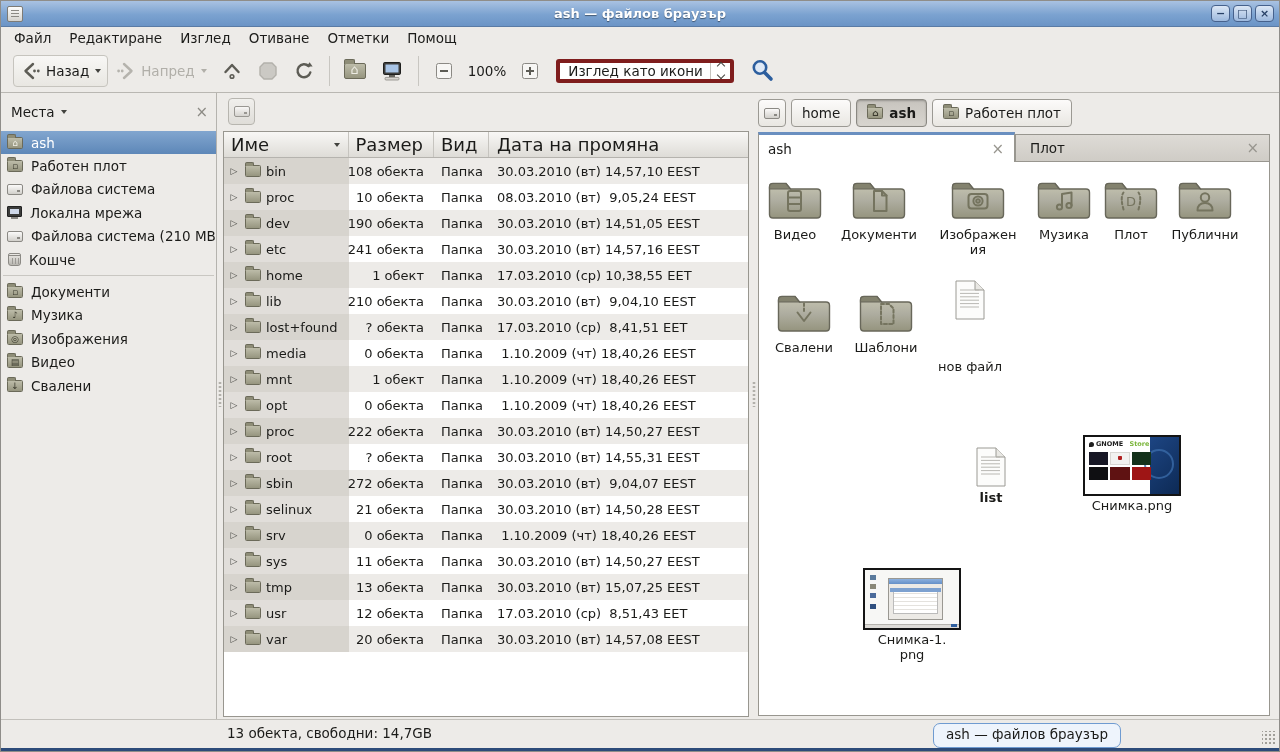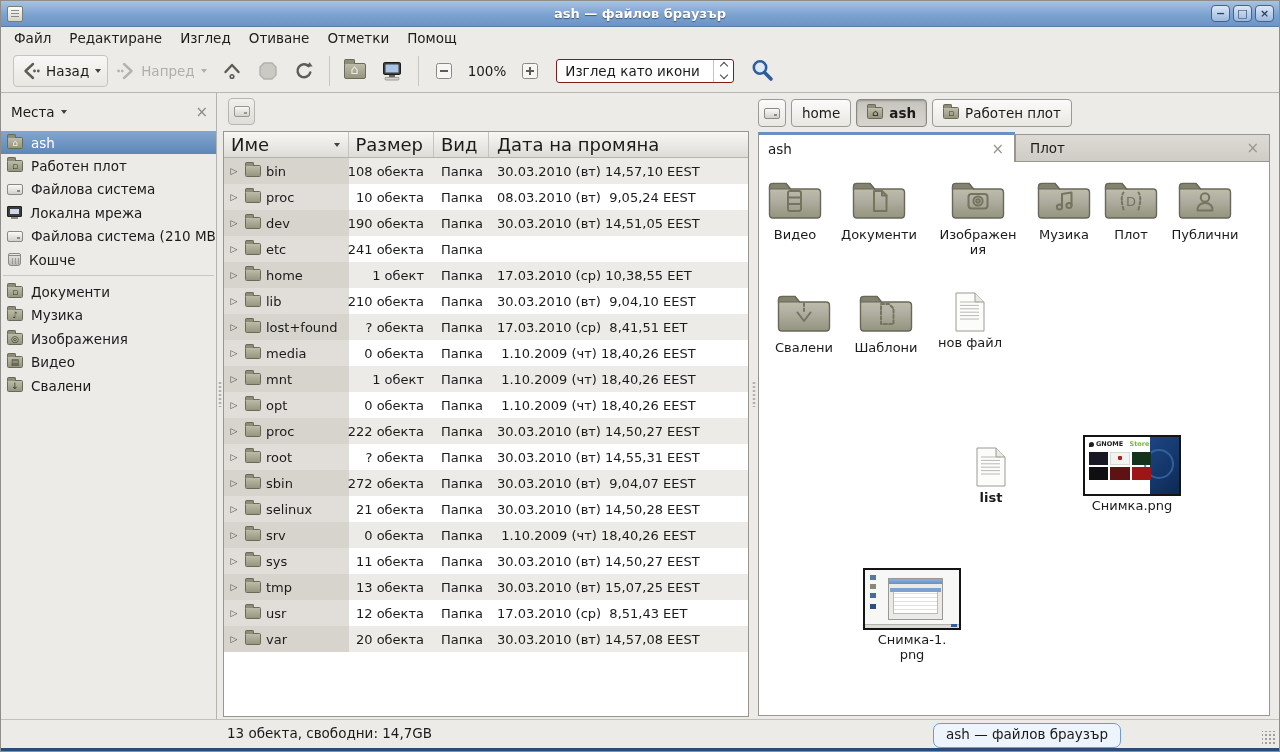--- a/index.html
+++ b/index.html
@@ -25,21 +25,21 @@
   .tbtn.framed{border-color:#c6c4be;background:linear-gradient(#f8f7f5,#e9e7e2)}
   .tbtn .lbl{font-size:13.5px}
   .tbtn.disabled .lbl{color:#b1afa9}
   .caret{width:0;height:0;border-left:3.5px solid transparent;border-right:3.5px solid transparent;border-top:4.5px solid #42423e;margin-left:2px}
   .caret.dim{border-top-color:#b1afa9}
   .tsep{width:1px;height:30px;background:#c8c6c1;margin:0 7px}
   .tb-folder{position:relative;width:22px;height:16px;background:linear-gradient(#bdbca9,#96957f);border:1px solid #6b6a59;border-radius:2px}
   .tb-folder::before{content:"";position:absolute;top:-5px;left:-1px;width:9px;height:4px;background:#8e8d77;border:1px solid #6b6a59;border-bottom:none;border-radius:2px 2px 0 0}
   .tb-folder::after{content:"⌂";position:absolute;left:0;right:0;top:-2px;text-align:center;font-size:13px;color:#ecebe2}
   .zoomtxt{font-size:13.5px;padding:0 6px}
-  .combo{display:flex;align-items:center;height:24px;min-width:178px;background:#fff;border:1px solid #7f1d1d;border-radius:3px;padding-left:8px;margin:0 8px}
+  .combo{display:flex;align-items:center;height:24px;min-width:178px;background:#fff;border:4px solid #7f1d1d;border-radius:3px;padding-left:8px;margin:0 8px}
   .combo .lbl{font-size:13.5px;flex:1}
   .combo-spin{width:20px;align-self:stretch;border-left:1px solid #c6c4bf;display:flex;flex-direction:column;align-items:center;justify-content:center;gap:3px}
   .chev{width:6px;height:6px;border-left:1.8px solid #45443f;border-top:1.8px solid #45443f}
   .chev.up{transform:rotate(45deg)}
   .chev.down{transform:rotate(225deg)}
 
   
   .main{position:absolute;left:0;top:92px;right:0;bottom:32px}
   .sidebar{position:absolute;left:0;top:0;bottom:0;width:215px}
   .pane-div{position:absolute;top:0;bottom:0;background:#edebe8}
@@ -363,20 +363,21 @@
             <div class="trow">
               <div class="td c-name"><span class="expander">▷</span><span class="mini-folder"></span><span>dev</span></div>
               <div class="td c-size">190 обекта</div>
               <div class="td c-type">Папка</div>
               <div class="td c-date">30.03.2010 (вт) 14,51,05 EEST</div>
             </div>
             <div class="trow">
               <div class="td c-name"><span class="expander">▷</span><span class="mini-folder"></span><span>etc</span></div>
               <div class="td c-size">241 обекта</div>
               <div class="td c-type">Папка</div>
+              <div class="td c-date">30.03.2010 (вт) 14,57,16 EEST</div>
             </div>
             <div class="trow">
               <div class="td c-name"><span class="expander">▷</span><span class="mini-folder"></span><span>home</span></div>
               <div class="td c-size">1 обект</div>
               <div class="td c-type">Папка</div>
               <div class="td c-date">17.03.2010 (ср) 10,38,55 EET</div>
             </div>
             <div class="trow">
               <div class="td c-name"><span class="expander">▷</span><span class="mini-folder"></span><span>lib</span></div>
               <div class="td c-size">210 обекта</div>
@@ -578,21 +579,21 @@
           <div class="grid-item" style="left: 81px; top: 127px; width: 92px;">
             <div><svg width="58" height="46" viewBox="0 0 56 46">
                 <path d="M2.5 11 q0-3.5 3.5-3.5 h13 l4.5 5.5 h26.5 q3.5 0 3.5 3.5 v22 q0 3.5-3.5 3.5 h-44 q-3.5 0-3.5-3.5 z" fill="url(#foldg)" stroke="#68675a" stroke-width="1.4"></path>
                 <path d="M2.5 11 q0-3.5 3.5-3.5 h13 l4.5 5.5 h-21 z" fill="#83826e" stroke="#68675a" stroke-width="1.2"></path>
                 <g fill="none" stroke="#75745f" stroke-width="2" stroke-linecap="round" stroke-linejoin="round">
                   <path d="M23 15 h8 l4.5 4.5 V35 h-12.5 z" stroke-dasharray="3 2.2"></path>
                 </g>
               </svg></div>
             <div class="grid-label">Шаблони</div>
           </div>
-          <div class="grid-item" style="left: 165px; top: 129px; width: 92px;">
+          <div class="grid-item" style="left: 165px; top: 117px; width: 92px; gap: 36px;">
             <div>
               <svg class="page-icon" width="34" height="42" viewBox="0 0 34 42">
                 <path d="M3 2 h19 l9 9 v29 H3 z" fill="#fcfcfb" stroke="#9b9a94"></path>
                 <path d="M22 2 v9 h9" fill="#e9e8e4" stroke="#9b9a94"></path>
                 <line x1="7" y1="11" x2="26" y2="11" stroke="#b9b8b3"></line>
                 <line x1="7" y1="14.4" x2="26" y2="14.4" stroke="#b9b8b3"></line>
                 <line x1="7" y1="17.8" x2="26" y2="17.8" stroke="#b9b8b3"></line>
                 <line x1="7" y1="21.2" x2="26" y2="21.2" stroke="#b9b8b3"></line>
                 <line x1="7" y1="24.599999999999998" x2="26" y2="24.599999999999998" stroke="#b9b8b3"></line>
                 <line x1="7" y1="27.999999999999996" x2="26" y2="27.999999999999996" stroke="#b9b8b3"></line>

